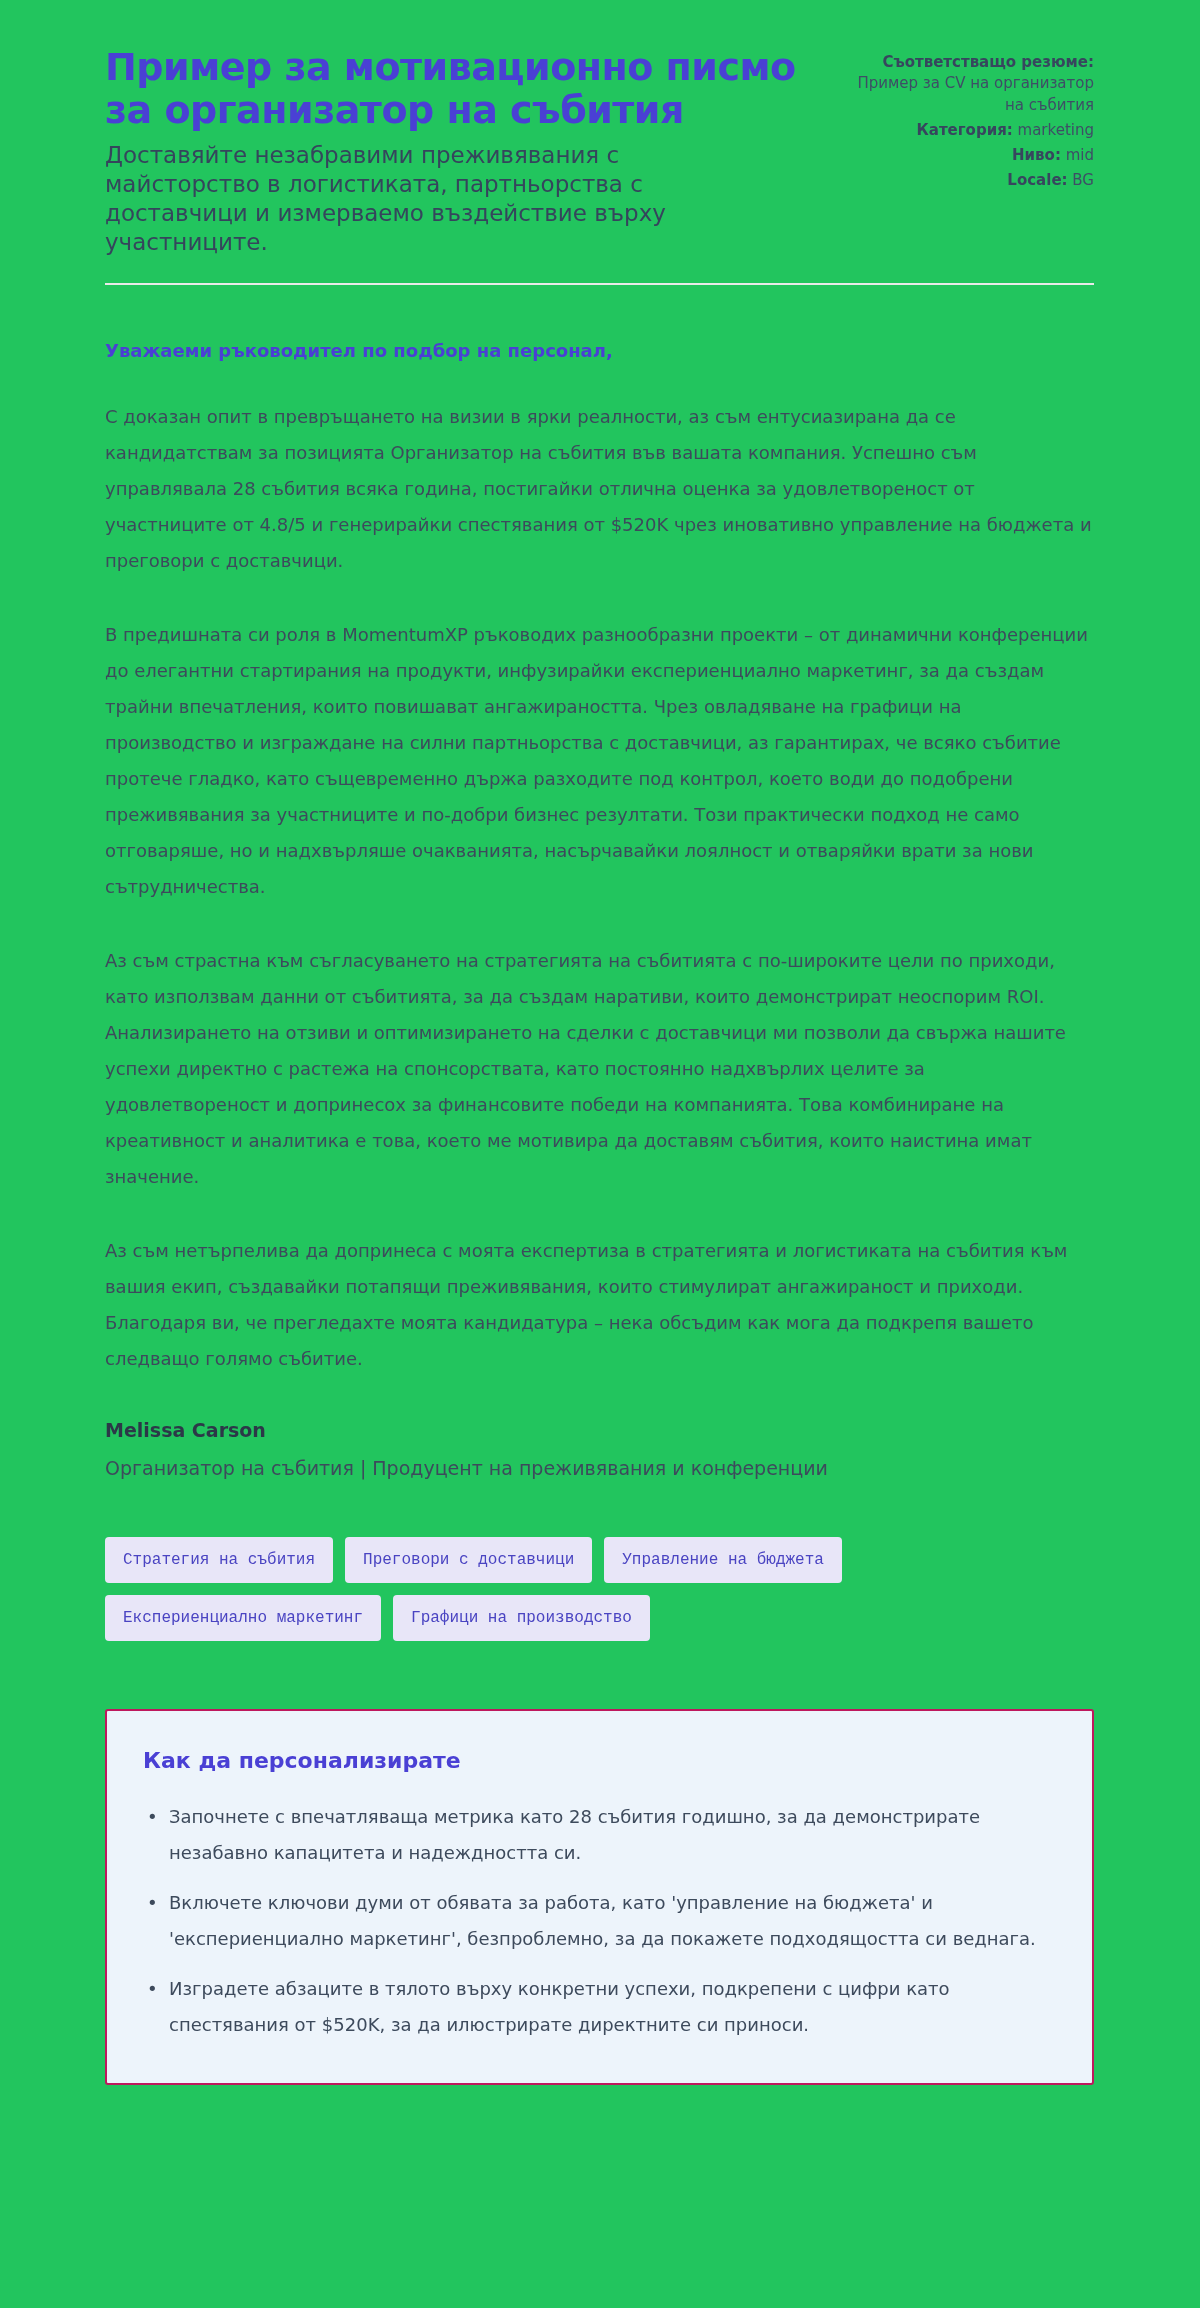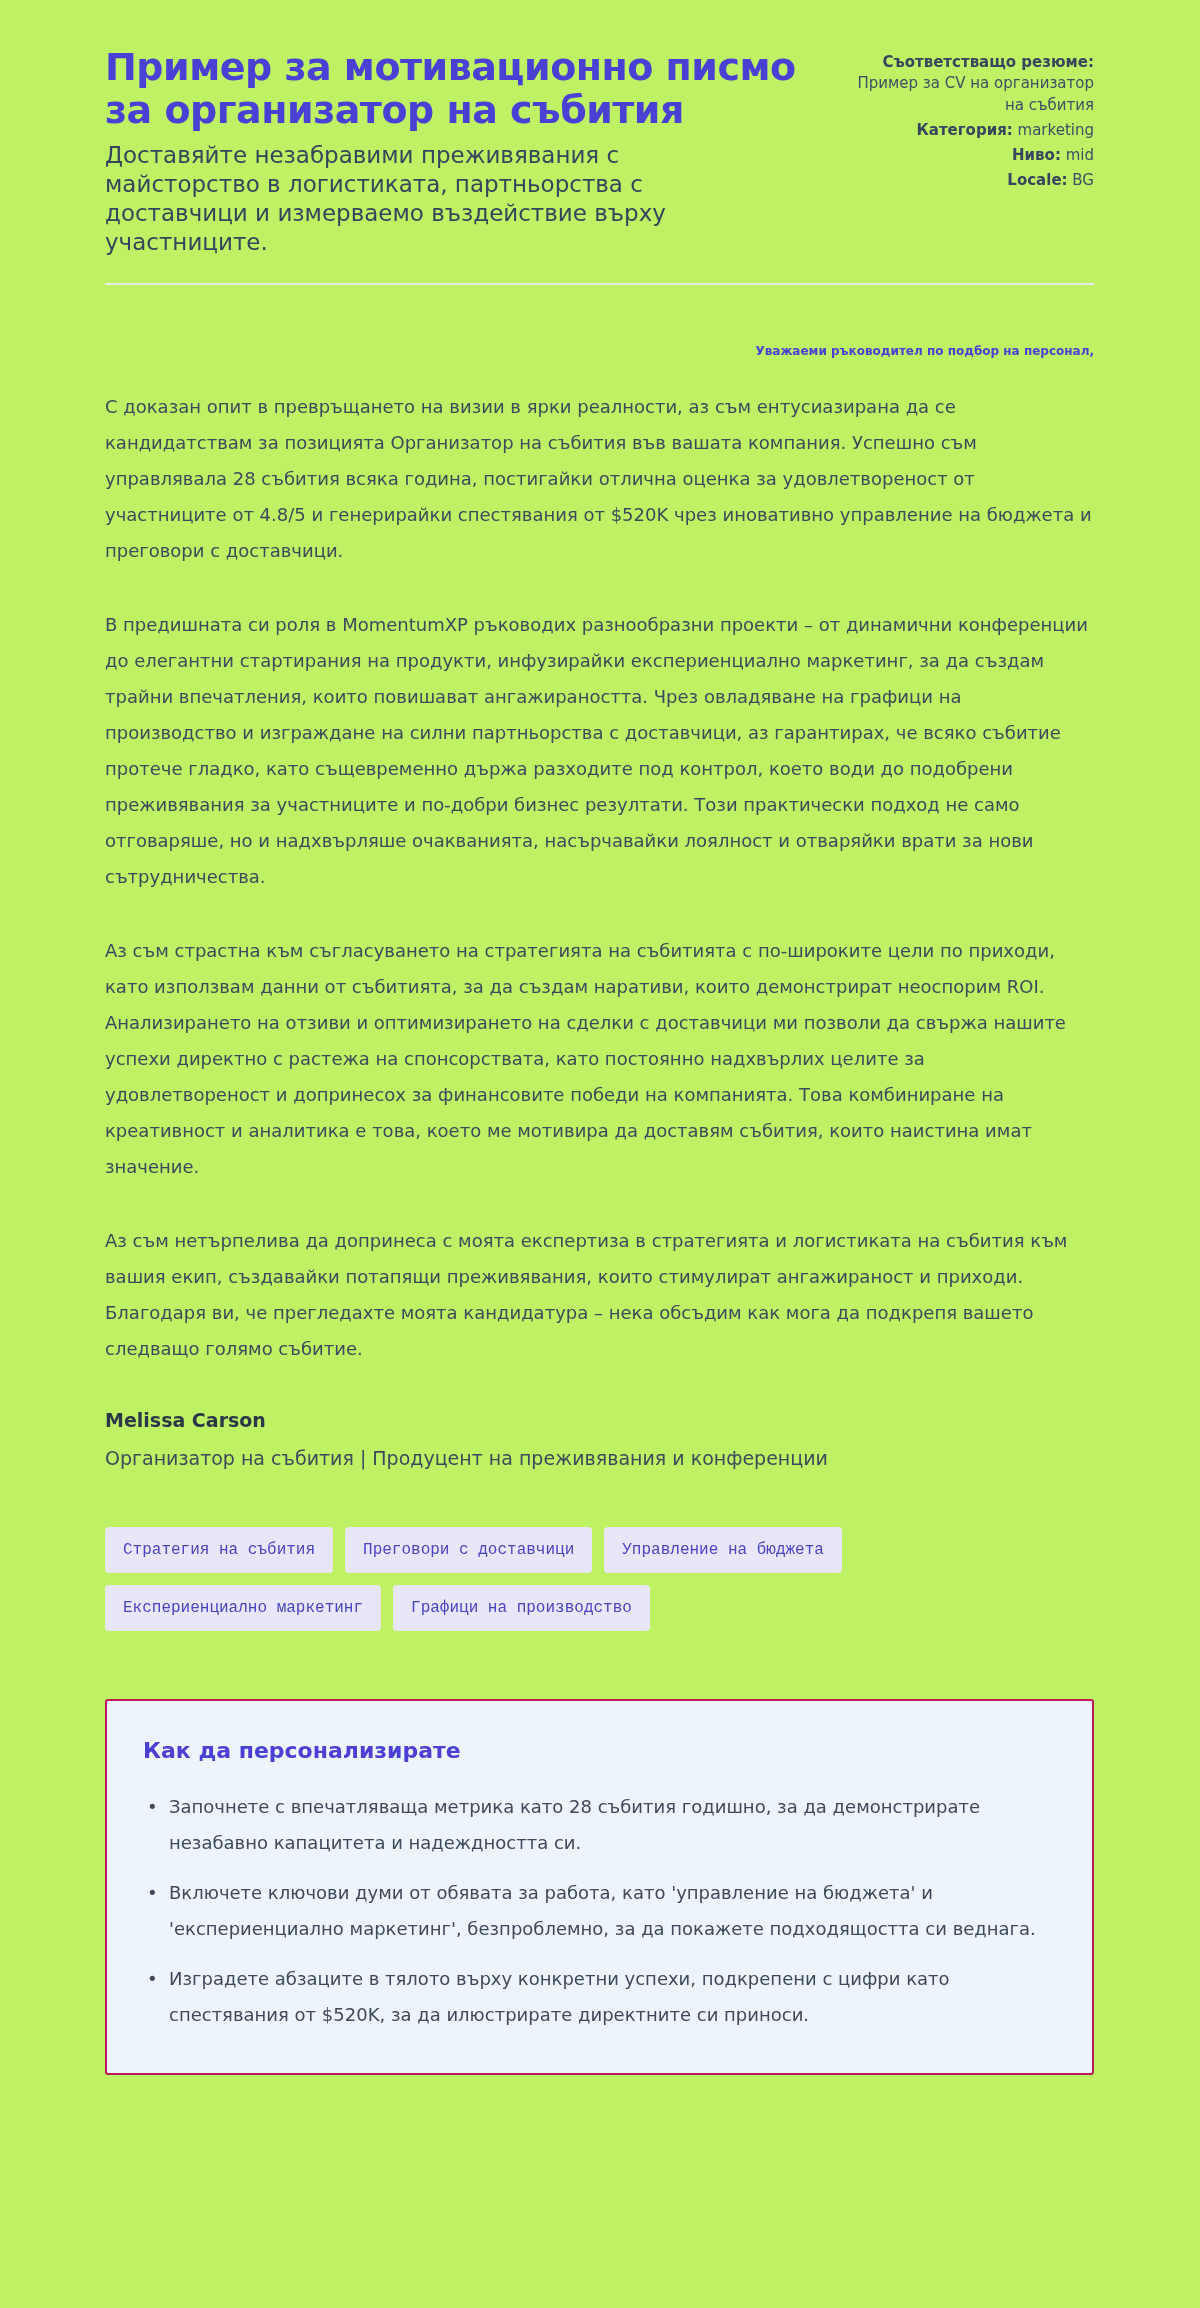--- a/index.html
+++ b/index.html
@@ -7,21 +7,21 @@
   body {
     font-family: "DejaVu Sans", "Liberation Sans", sans-serif;
     color: #3d4a5c;
     width: 1200px;
     margin: 0 auto;
   }
   .page {
     width: 1200px;
     min-height: 2308px;
     padding: 46px 106px 70px 105px;
-    background: #bef264;
+    background: #22c55e;
   }
   
   .header {
     display: flex;
     justify-content: space-between;
     align-items: flex-start;
     gap: 24px;
   }
   .header-left { flex: 1 1 auto; max-width: 730px; }
   .title {
@@ -54,23 +54,22 @@
   .divider {
     border: none;
     border-top: 2px solid #e9e9e9;
     margin: 26px 0 0 0;
   }
   
   .letter { padding-top: 48px; font-size: 18px; line-height: 36px; }
   .greeting {
     color: #4a40d4;
     font-weight: bold;
-    font-size: 12px;
-    margin-bottom: 20px;
-    text-align: right;
+    font-size: 18px;
+    margin-bottom: 30px;
   }
   .para { margin-bottom: 38px; }
   .para:last-of-type { margin-bottom: 0; }
   .signature {
     margin-top: 34px;
     color: #2c3848;
     font-size: 19px;
     font-weight: bold;
     line-height: 30px;
   }

